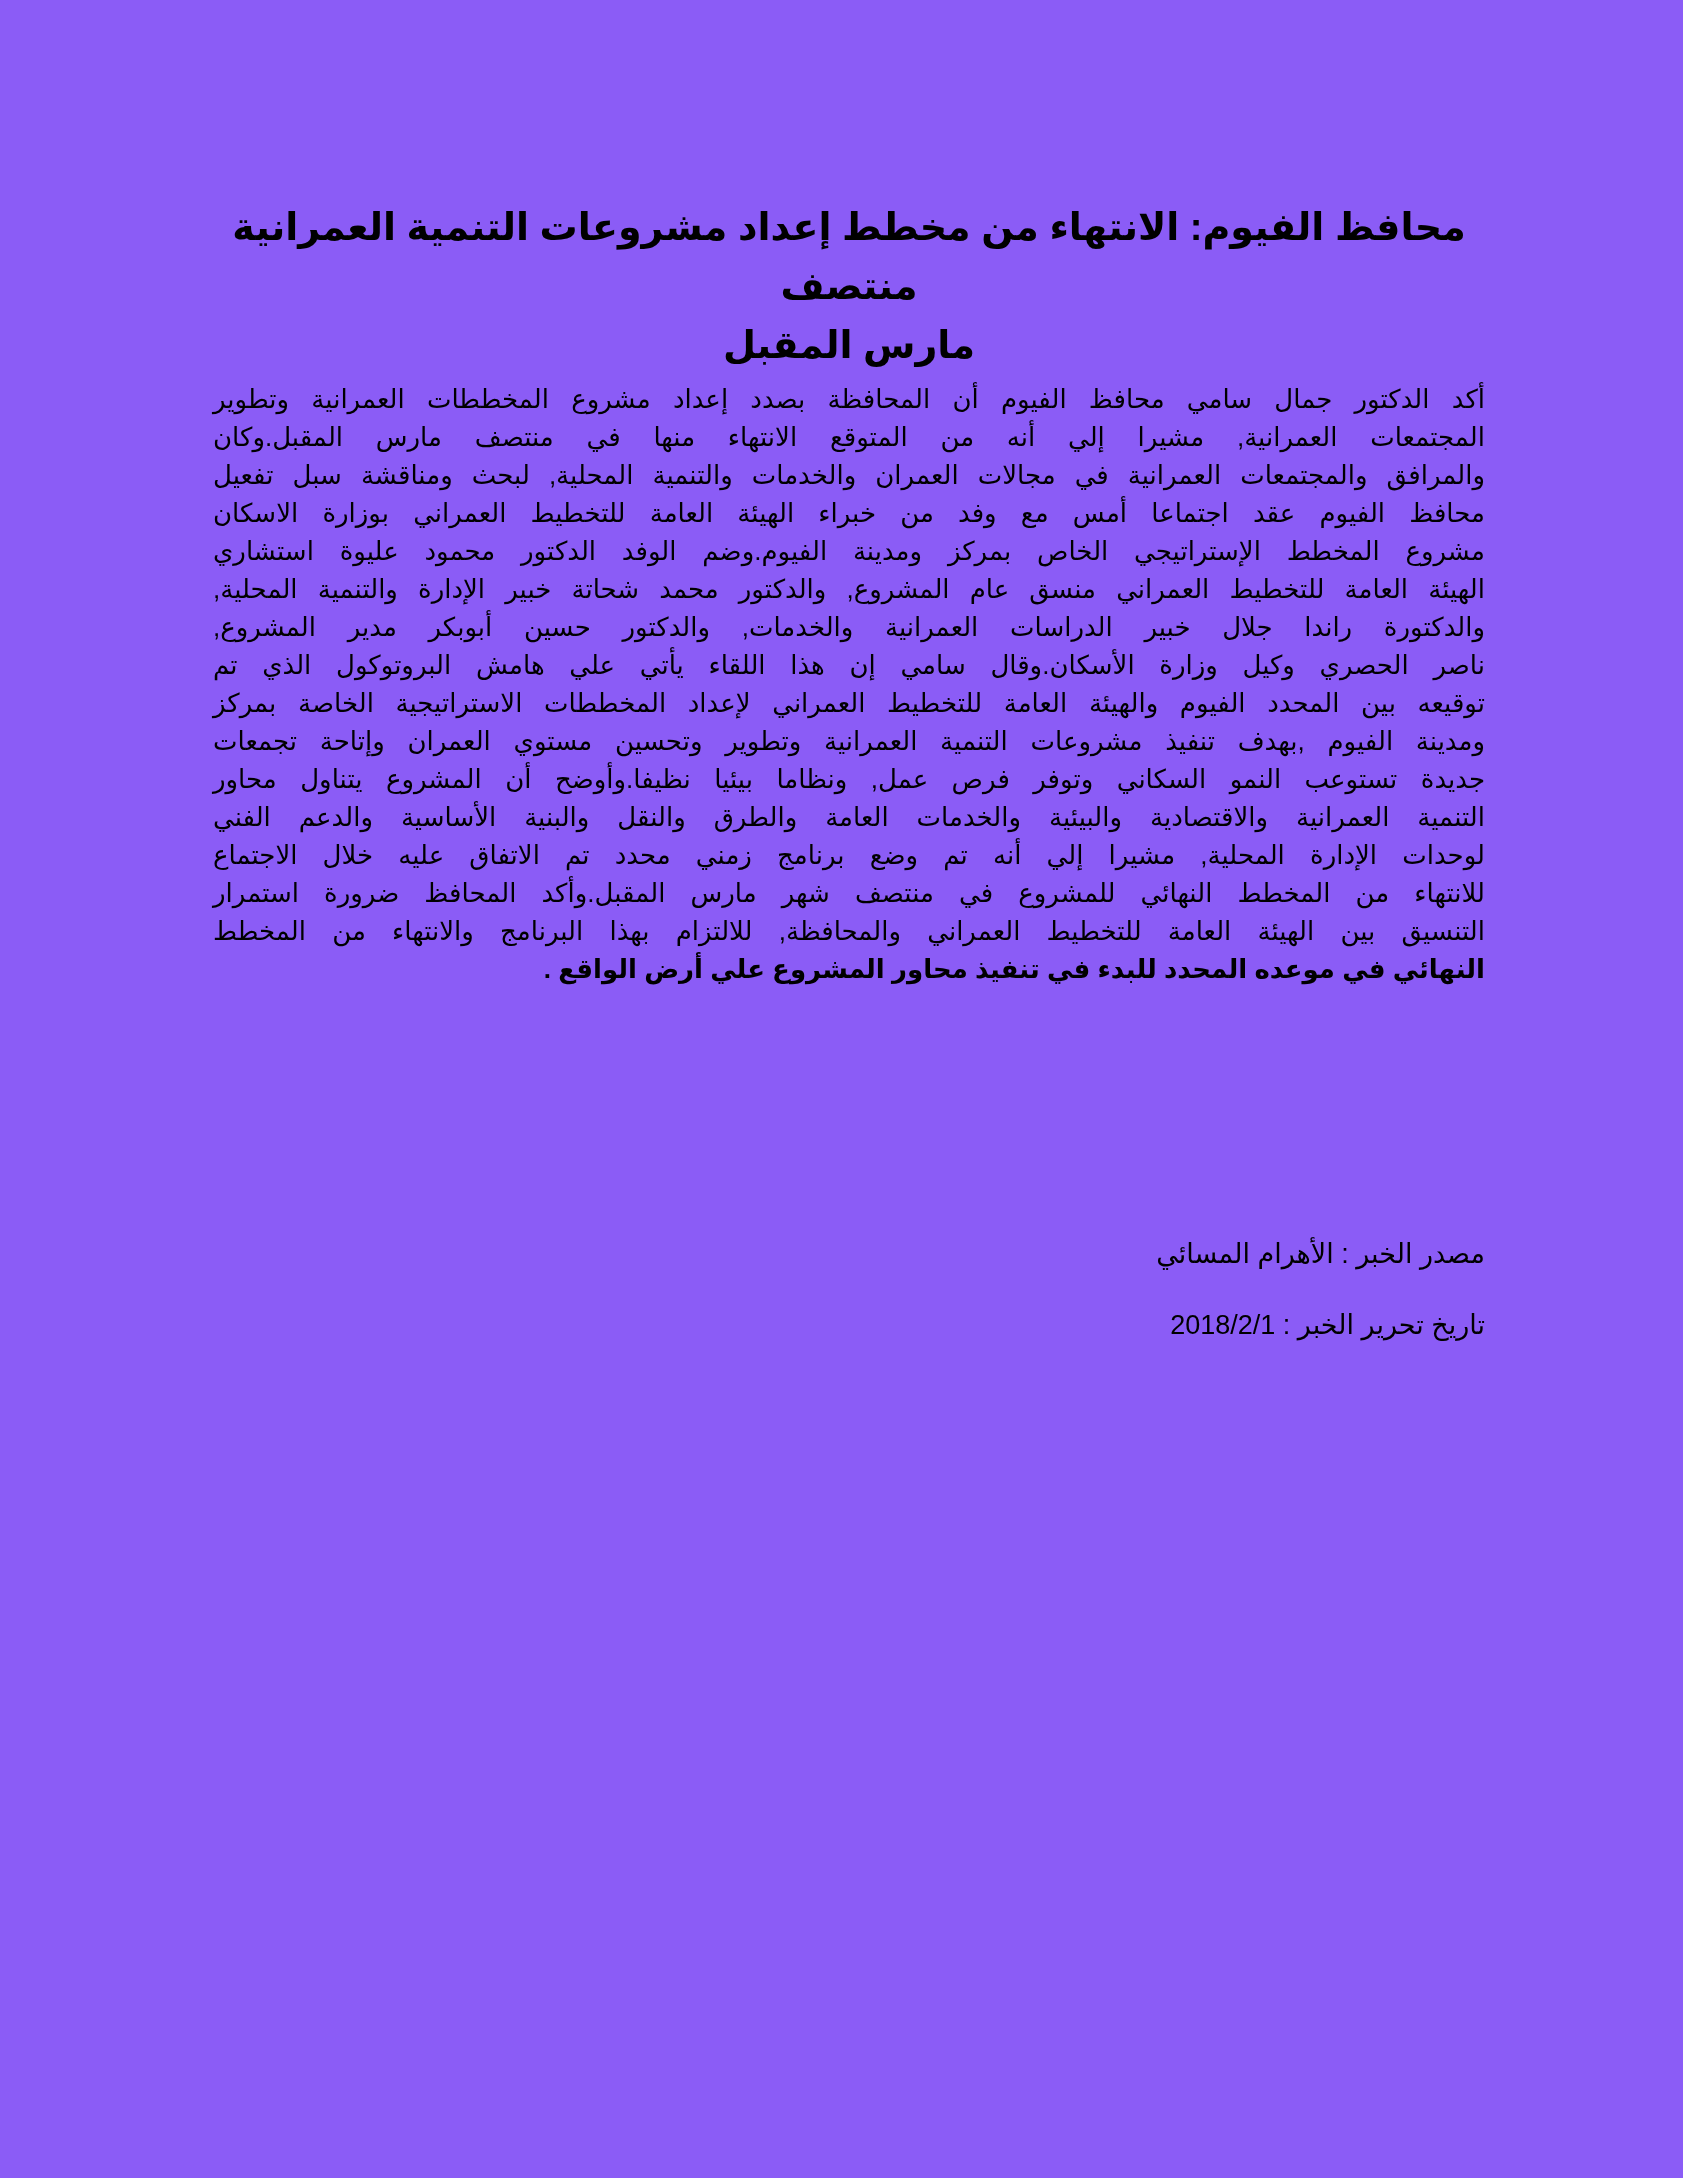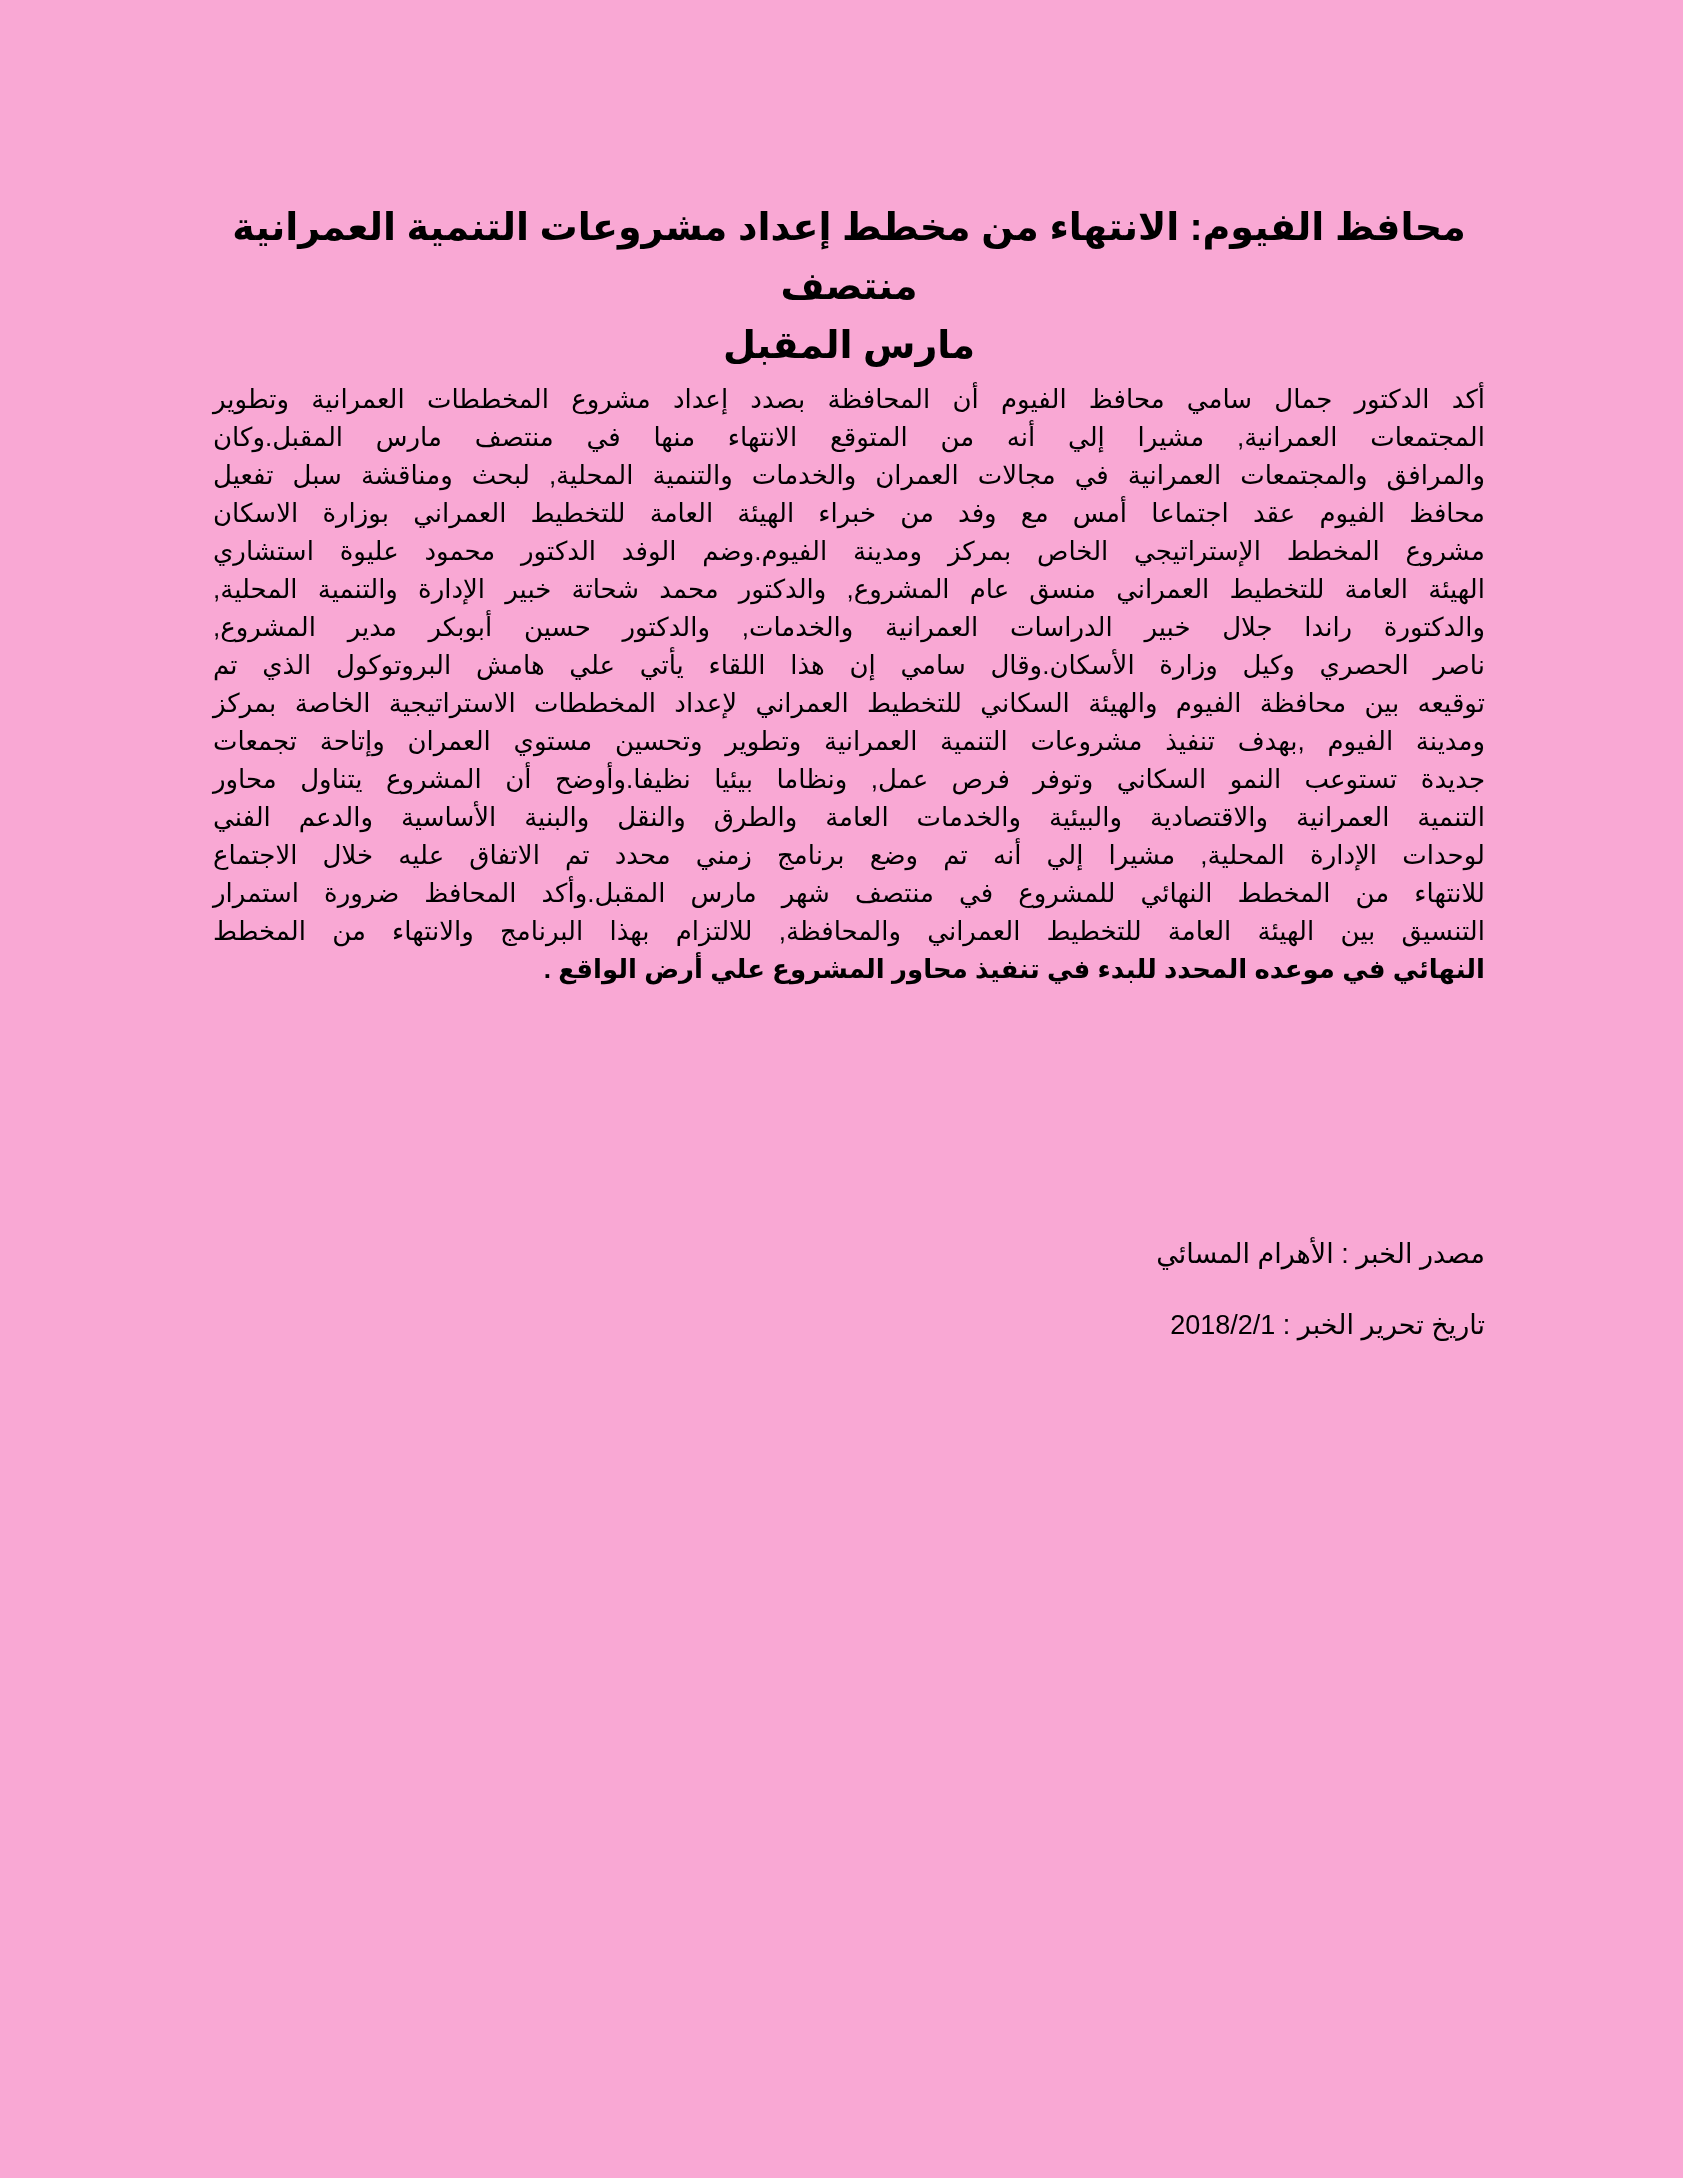--- a/index.html
+++ b/index.html
@@ -12,21 +12,21 @@
       height: 2178px;
       position: relative;
       overflow: hidden;
       font-family: "Liberation Sans", "DejaVu Sans", sans-serif;
       color: #000000;
     }
     .page {
       position: absolute;
       left: 0; top: 0;
       width: 1683px; height: 2178px;
-      background: #f9a8d4;
+      background: #8b5cf6;
     }
     .title {
       position: absolute;
       left: 213px;
       width: 1272px;
       top: 198px;
       direction: rtl;
       text-align: center;
       font-weight: bold;
       font-size: 38px;
@@ -80,21 +80,21 @@
 
   <div class="body-block">
     <span class="body-line">أكد الدكتور جمال سامي محافظ الفيوم أن المحافظة بصدد إعداد مشروع المخططات العمرانية وتطوير</span>
     <span class="body-line">المجتمعات العمرانية, مشيرا إلي أنه من المتوقع الانتهاء منها في منتصف مارس المقبل.وكان</span>
     <span class="body-line">والمرافق والمجتمعات العمرانية في مجالات العمران والخدمات والتنمية المحلية, لبحث ومناقشة سبل تفعيل</span>
     <span class="body-line">محافظ الفيوم عقد اجتماعا أمس مع وفد من خبراء الهيئة العامة للتخطيط العمراني بوزارة الاسكان</span>
     <span class="body-line">مشروع المخطط الإستراتيجي الخاص بمركز ومدينة الفيوم.وضم الوفد الدكتور محمود عليوة استشاري</span>
     <span class="body-line">الهيئة العامة للتخطيط العمراني منسق عام المشروع, والدكتور محمد شحاتة خبير الإدارة والتنمية المحلية,</span>
     <span class="body-line">والدكتورة راندا جلال خبير الدراسات العمرانية والخدمات, والدكتور حسين أبوبكر مدير المشروع,</span>
     <span class="body-line">ناصر الحصري وكيل وزارة الأسكان.وقال سامي إن هذا اللقاء يأتي علي هامش البروتوكول الذي تم</span>
-    <span class="body-line">توقيعه بين محافظة الفيوم والهيئة السكاني للتخطيط العمراني لإعداد المخططات الاستراتيجية الخاصة بمركز</span>
+    <span class="body-line">توقيعه بين المحدد الفيوم والهيئة العامة للتخطيط العمراني لإعداد المخططات الاستراتيجية الخاصة بمركز</span>
     <span class="body-line">ومدينة الفيوم ,بهدف تنفيذ مشروعات التنمية العمرانية وتطوير وتحسين مستوي العمران وإتاحة تجمعات</span>
     <span class="body-line">جديدة تستوعب النمو السكاني وتوفر فرص عمل, ونظاما بيئيا نظيفا.وأوضح أن المشروع يتناول محاور</span>
     <span class="body-line">التنمية العمرانية والاقتصادية والبيئية والخدمات العامة والطرق والنقل والبنية الأساسية والدعم الفني</span>
     <span class="body-line">لوحدات الإدارة المحلية, مشيرا إلي أنه تم وضع برنامج زمني محدد تم الاتفاق عليه خلال الاجتماع</span>
     <span class="body-line">للانتهاء من المخطط النهائي للمشروع في منتصف شهر مارس المقبل.وأكد المحافظ ضرورة استمرار</span>
     <span class="body-line">التنسيق بين الهيئة العامة للتخطيط العمراني والمحافظة, للالتزام بهذا البرنامج والانتهاء من المخطط</span>
     <span class="body-line last">النهائي في موعده المحدد للبدء في تنفيذ محاور المشروع علي أرض الواقع .</span>
   </div>
 
   <p class="meta source">مصدر الخبر : الأهرام المسائي</p>

